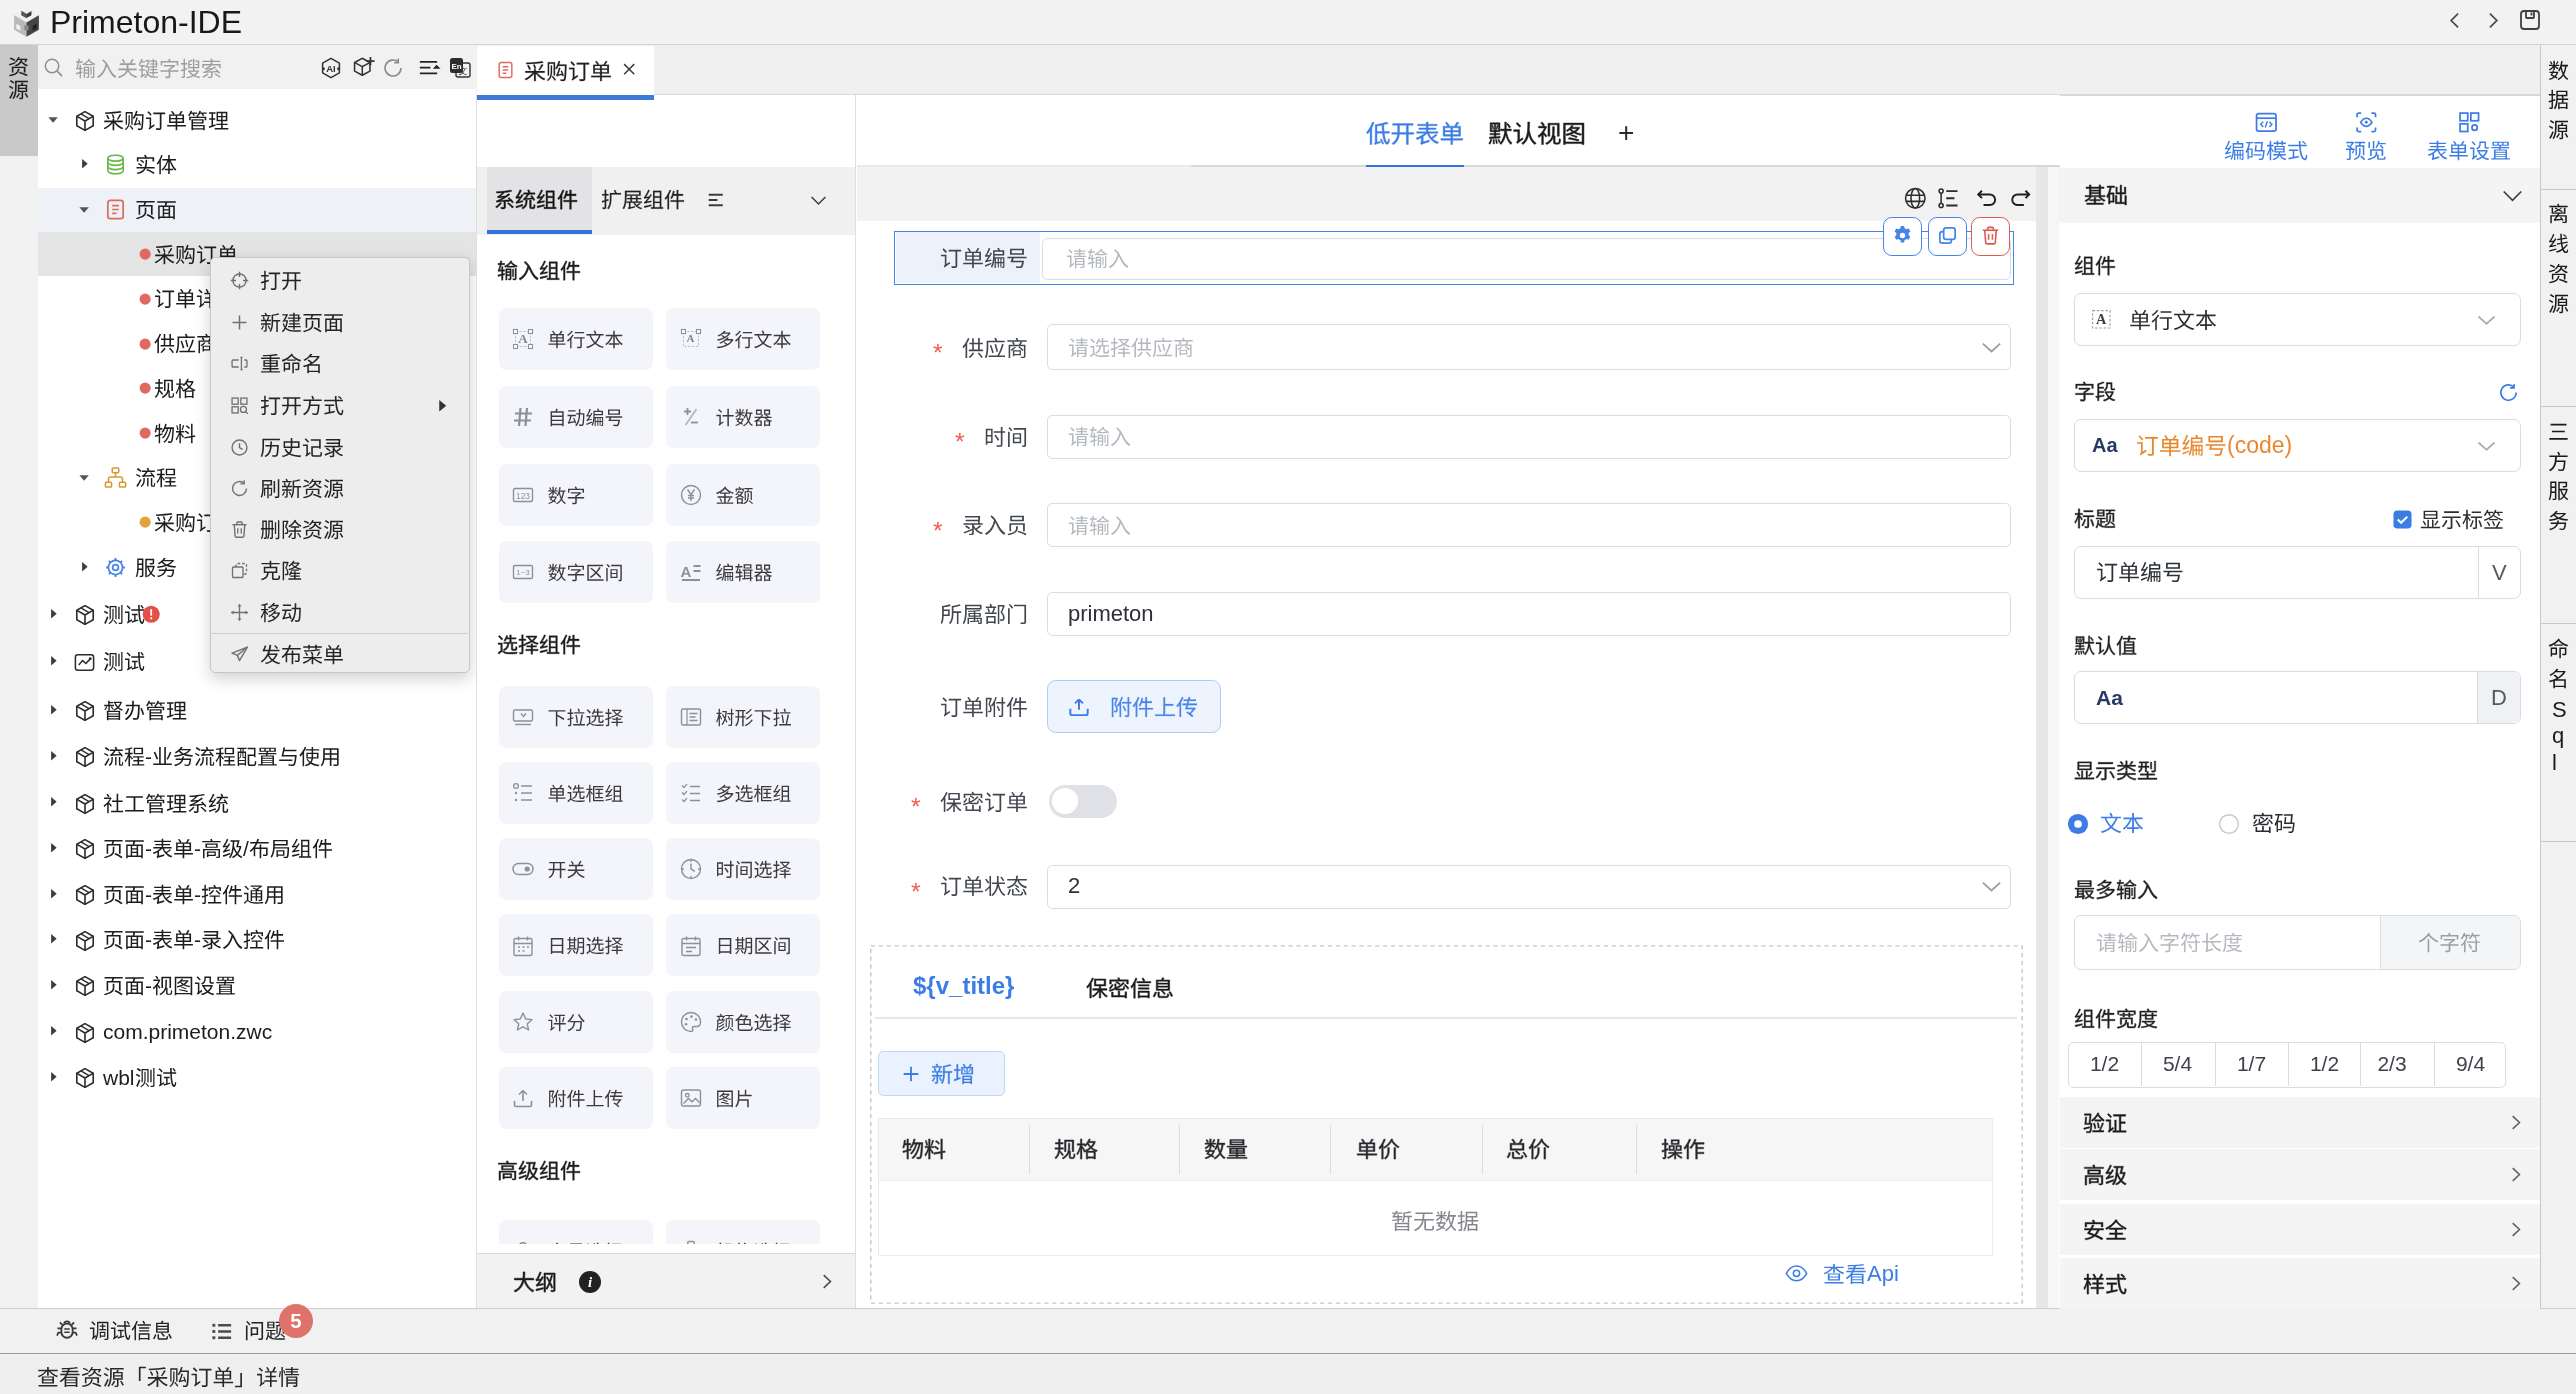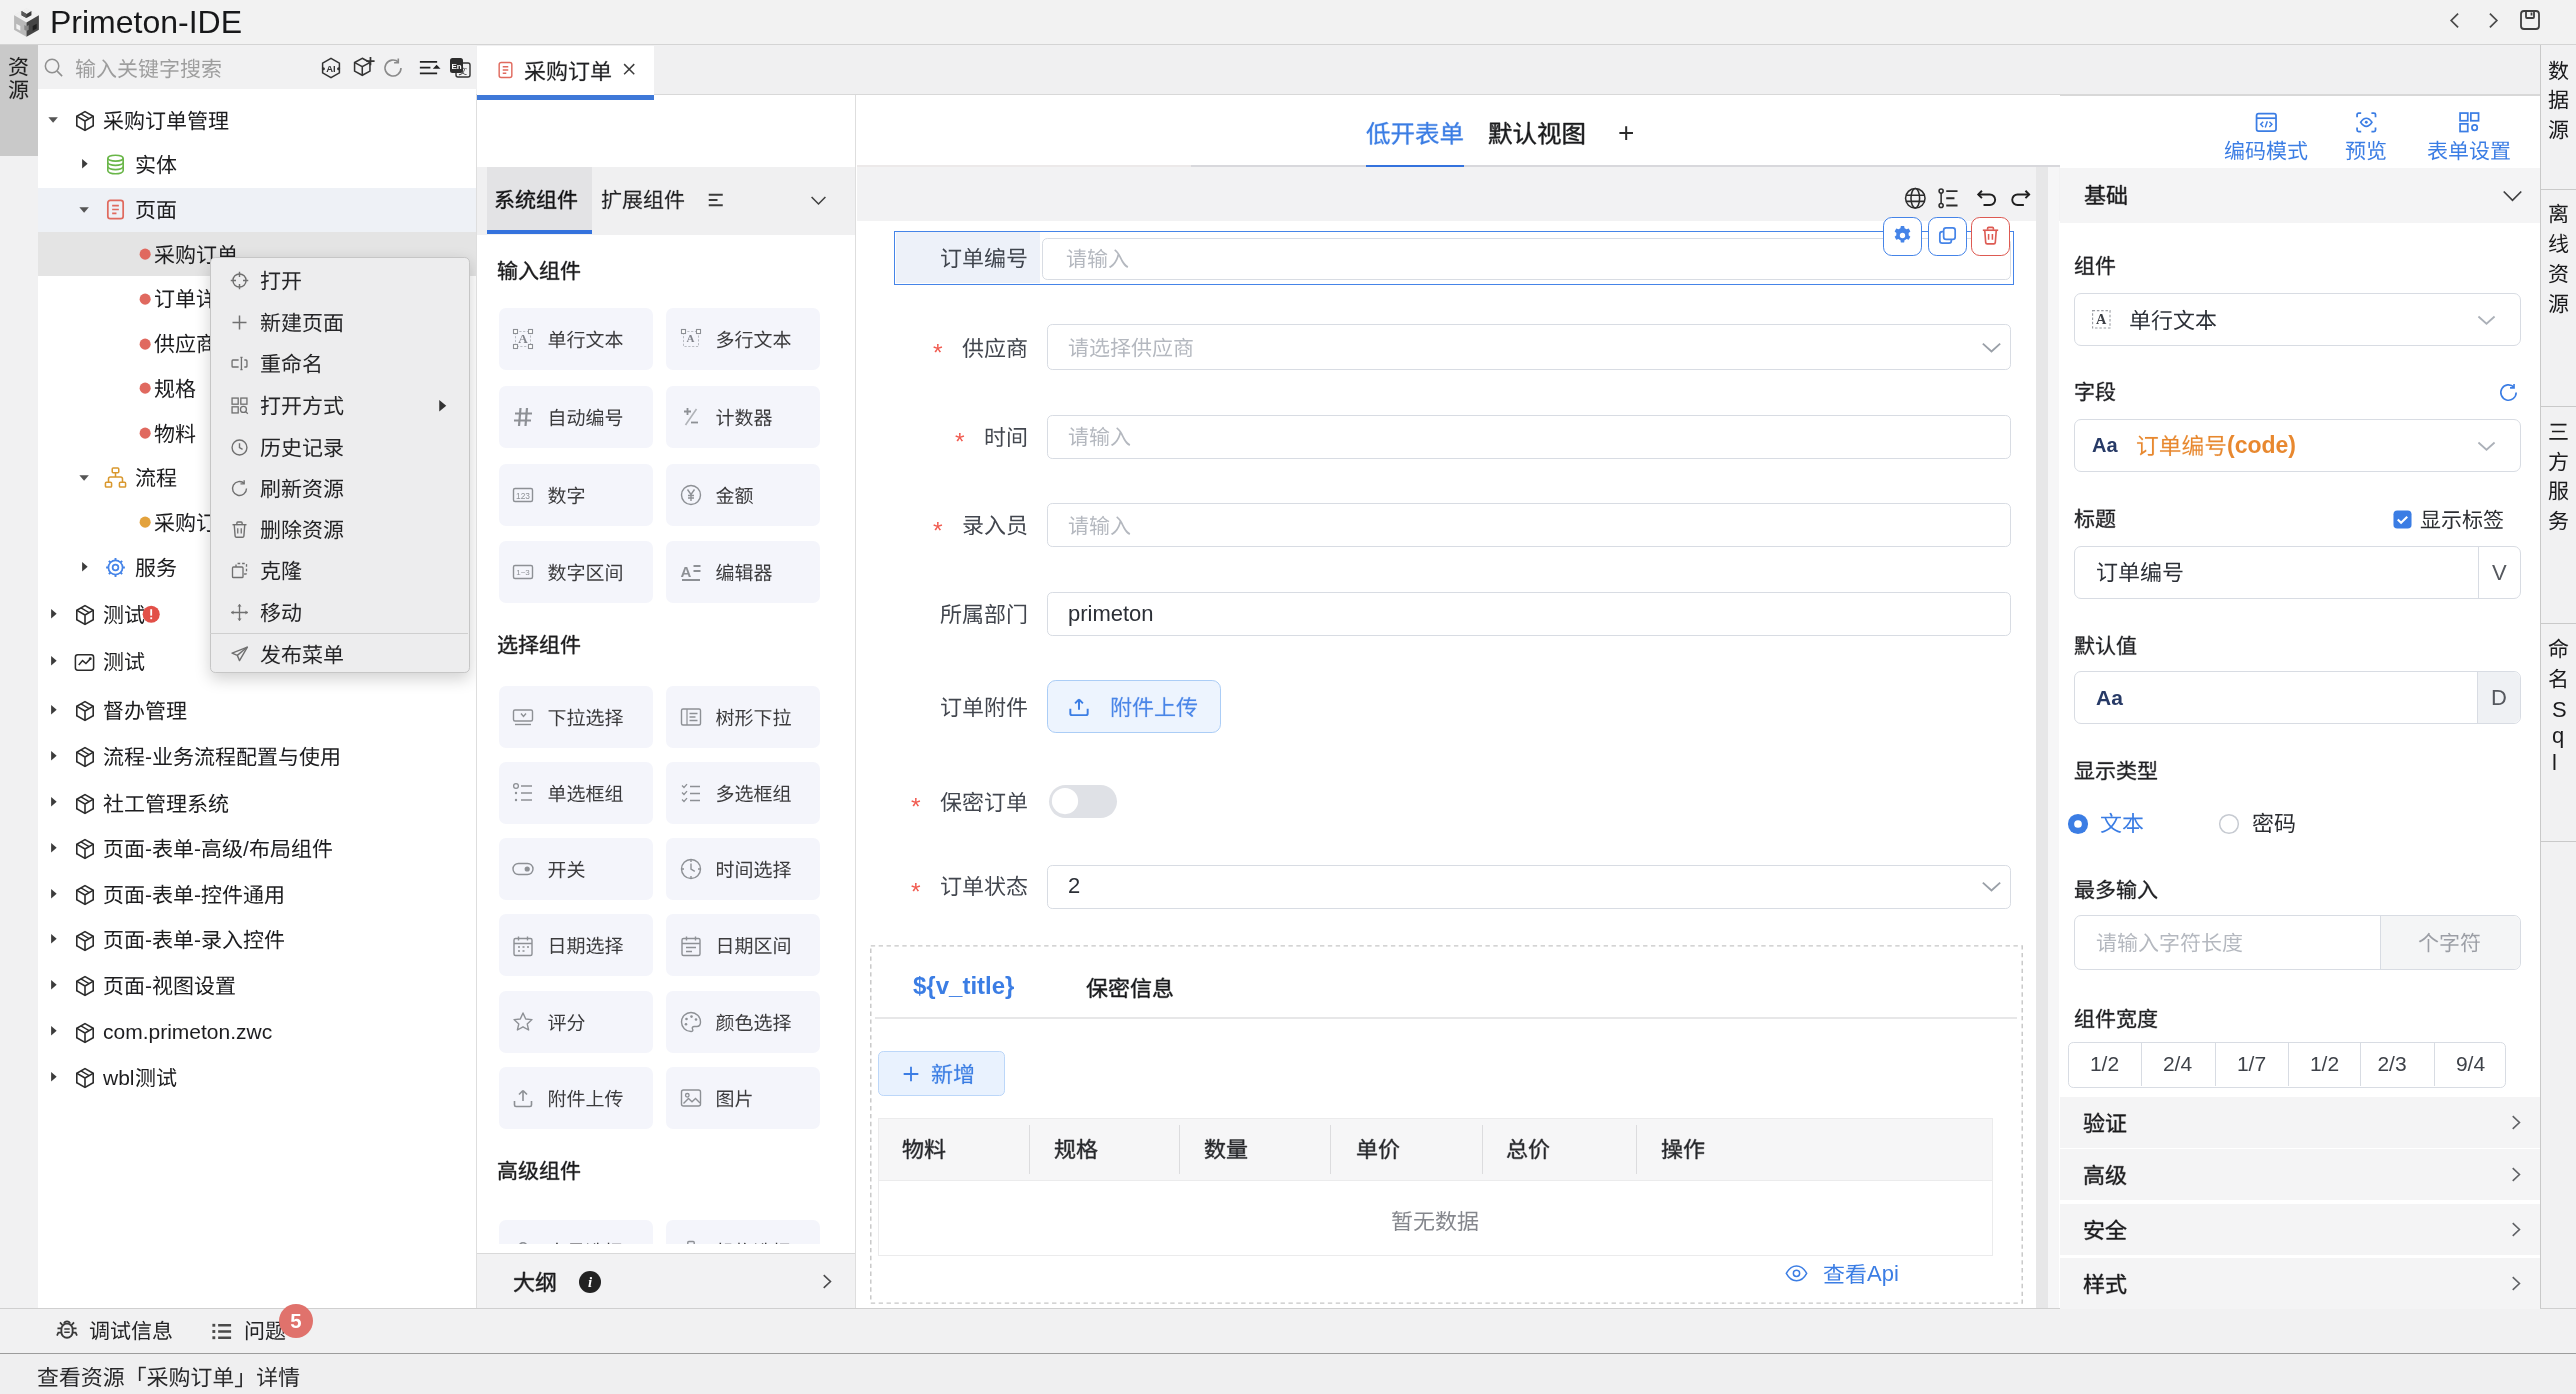--- a/index.html
+++ b/index.html
@@ -1775,21 +1775,21 @@
       <svg class="cj" style="width:91px;height:23px" viewBox="0 -220 1000 250">
         <g fill="#e8882f" stroke="#e8882f" stroke-width="1" transform="scale(1,-1)">
           <use href="#g8BA2" x="0"></use>
           <use href="#g5355" x="250"></use>
           <use href="#g7F16" x="500"></use>
           <use href="#g53F7" x="750"></use>
         </g>
       </svg>
     </div>
 <div class="t" style="left:2227px;top:434px;height:23px">
-      <span style="font-size:23px;line-height:23px;font-weight:700;color:#e8882f">(code)</span>
+      <span style="font-size:23px;line-height:23px;font-weight:400;color:#e8882f">(code)</span>
     </div>
 <svg class="a" style="left:2476px;top:440px;" width="21" height="12.3" viewBox="0 0 26 15" fill="none">
       <path d="M3 3l10 9 10-9" stroke="#abb0b8" stroke-width="2.2"></path>
     </svg>
 <div class="t" style="left:2074px;top:508px;height:21px;">
       <svg class="cj" style="width:42px;height:21px" viewBox="0 -220 500 250">
         <g fill="#202124" stroke="#202124" stroke-width="4" transform="scale(1,-1)">
           <use href="#g6807" x="0"></use>
           <use href="#g9898" x="250"></use>
         </g>
@@ -1917,21 +1917,21 @@
           <use href="#g5EA6" x="750"></use>
         </g>
       </svg>
     </div>
 <div class="a" style="left:2068px;top:1042px;width:438px;height:46px;background:#fff;border:0.9px solid #d8dce3;border-radius:5.3px"></div>
 <div class="t" style="left:2068px;top:1052px;width:73px;height:24.6px;justify-content:center">
       <span style="font-size:21px;color:#3e4249">1/2</span>
     </div>
 <div class="a" style="left:2141px;top:1042px;width:0.9px;height:44px;background:#d8dce3"></div>
 <div class="t" style="left:2141px;top:1052px;width:73px;height:24.6px;justify-content:center">
-      <span style="font-size:21px;color:#3e4249">2/4</span>
+      <span style="font-size:21px;color:#3e4249">5/4</span>
     </div>
 <div class="a" style="left:2215px;top:1042px;width:0.9px;height:44px;background:#d8dce3"></div>
 <div class="t" style="left:2215px;top:1052px;width:73px;height:24.6px;justify-content:center">
       <span style="font-size:21px;color:#3e4249">1/7</span>
     </div>
 <div class="a" style="left:2288px;top:1042px;width:0.9px;height:44px;background:#d8dce3"></div>
 <div class="t" style="left:2288px;top:1052px;width:73px;height:24.6px;justify-content:center">
       <span style="font-size:21px;color:#3e4249">1/2</span>
     </div>
 <div class="a" style="left:2360px;top:1042px;width:0.9px;height:44px;background:#d8dce3"></div>

